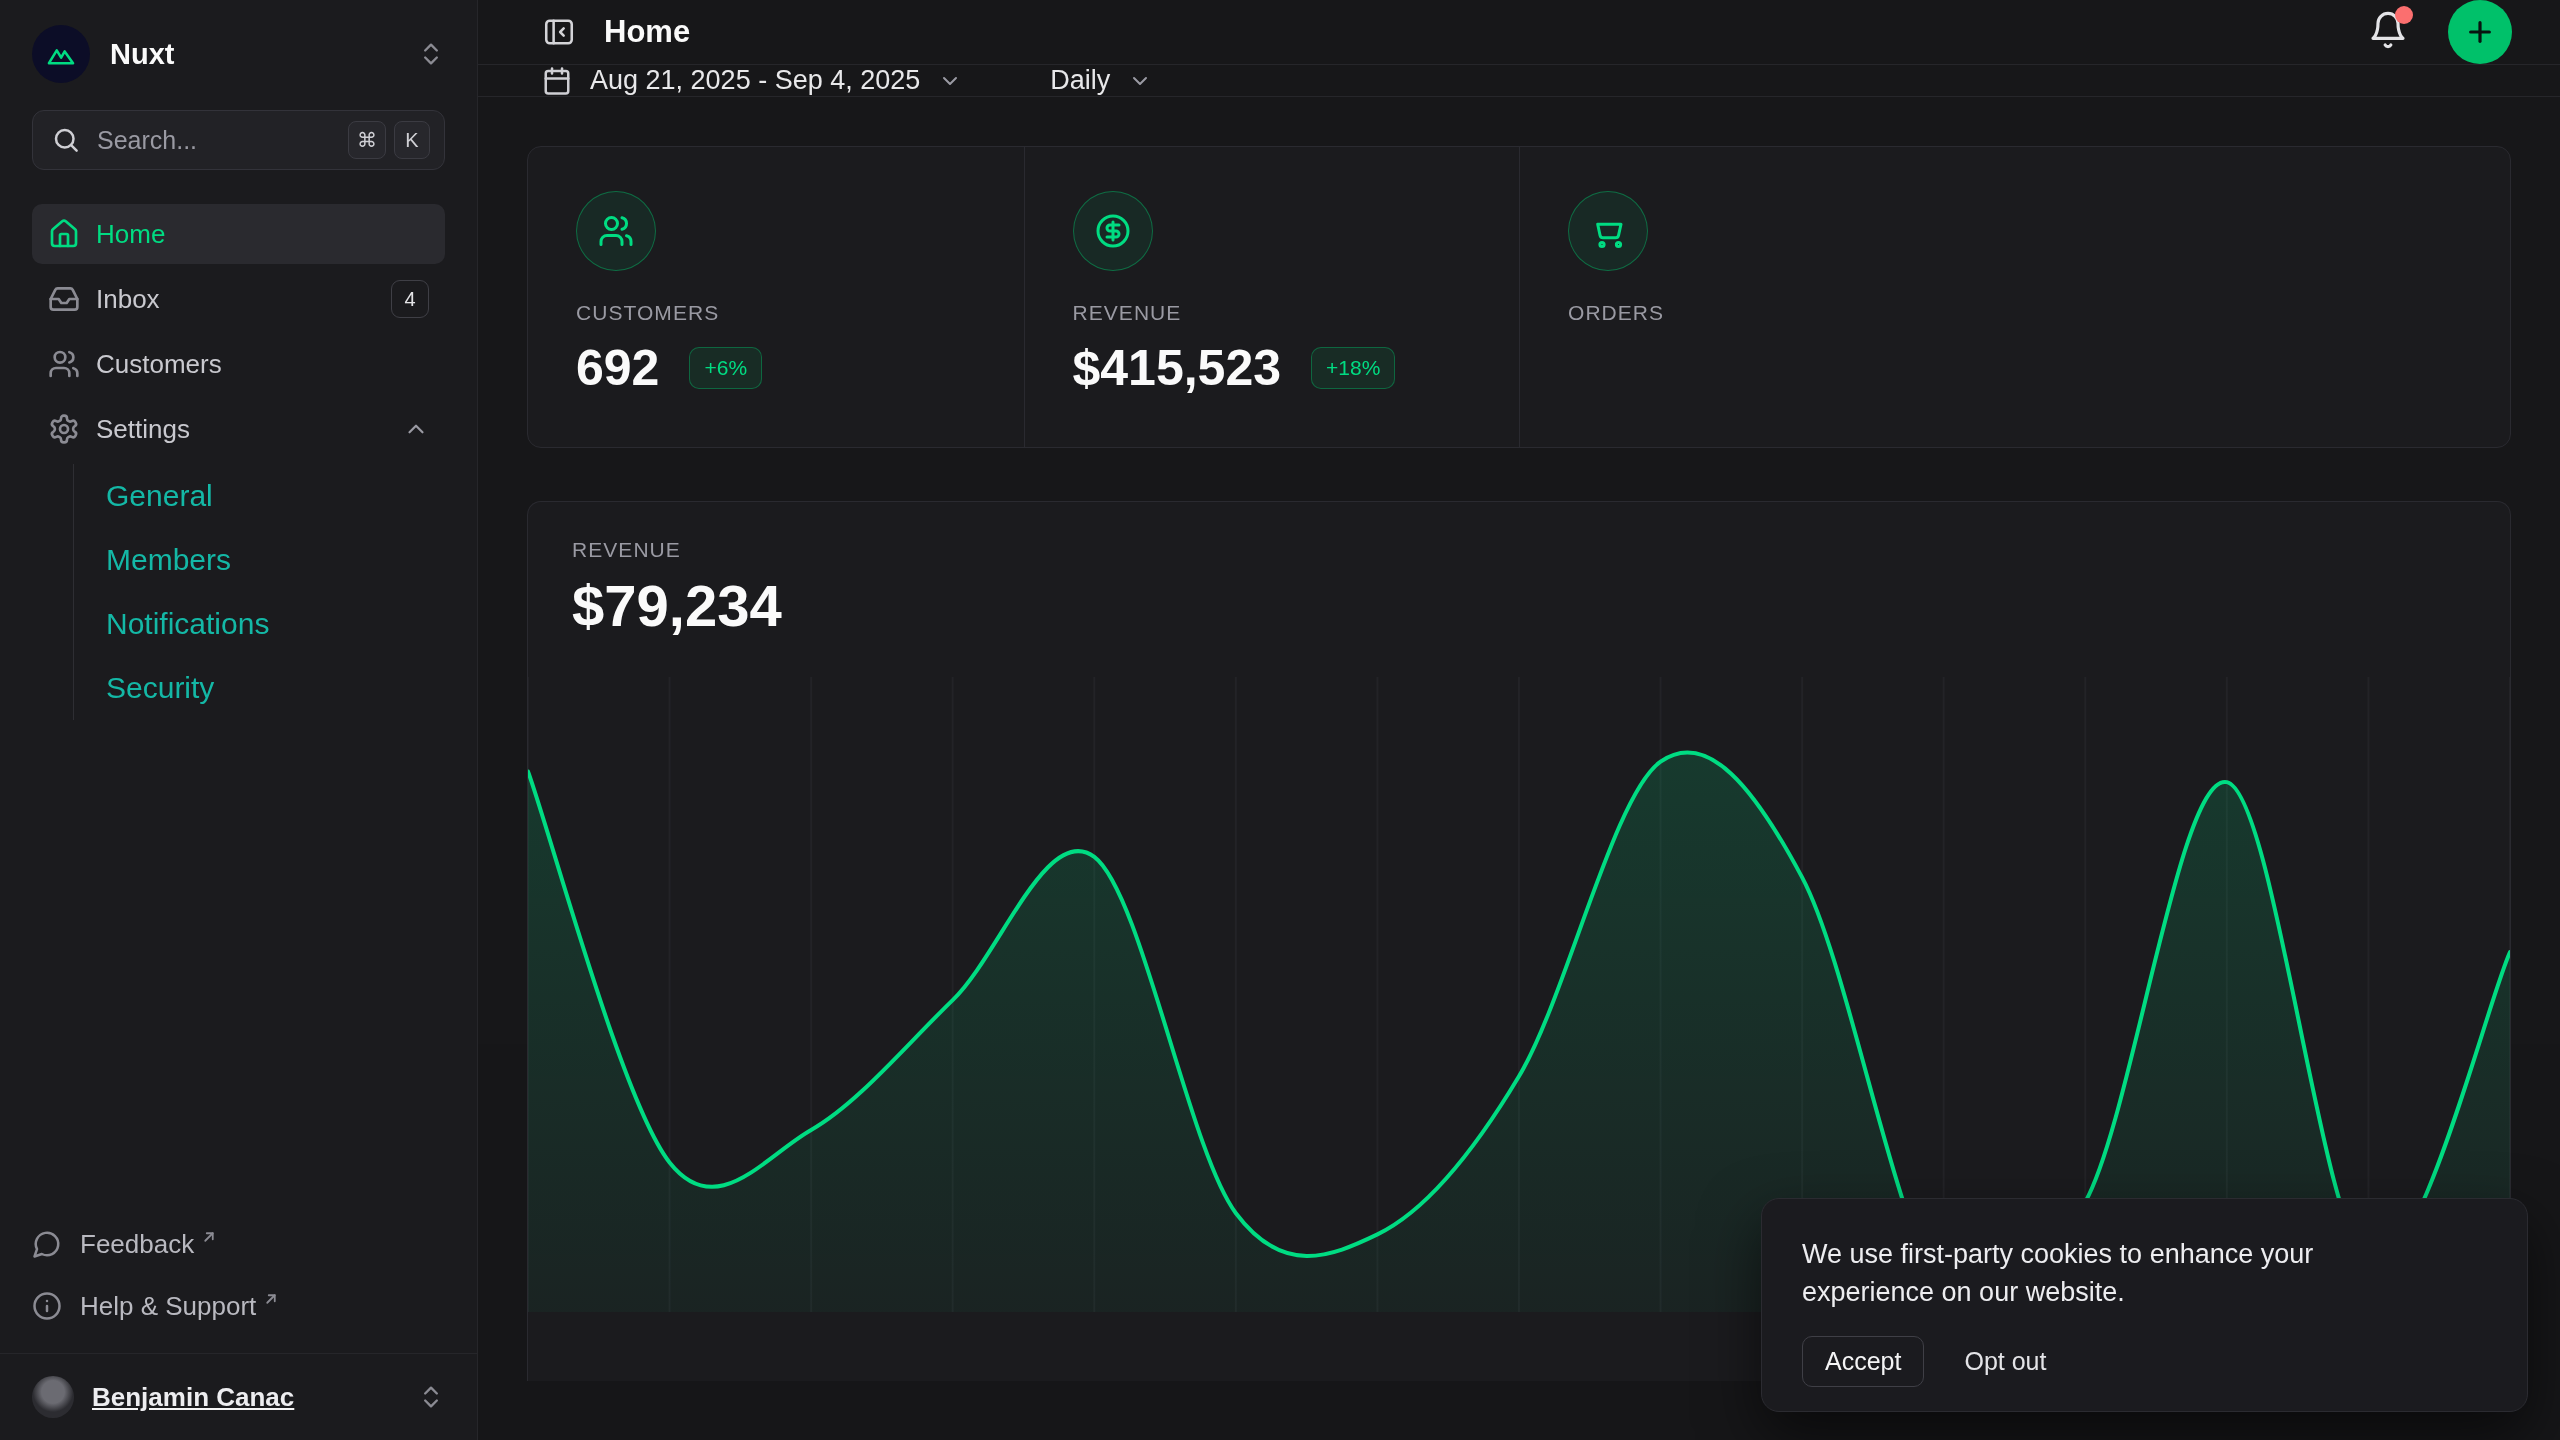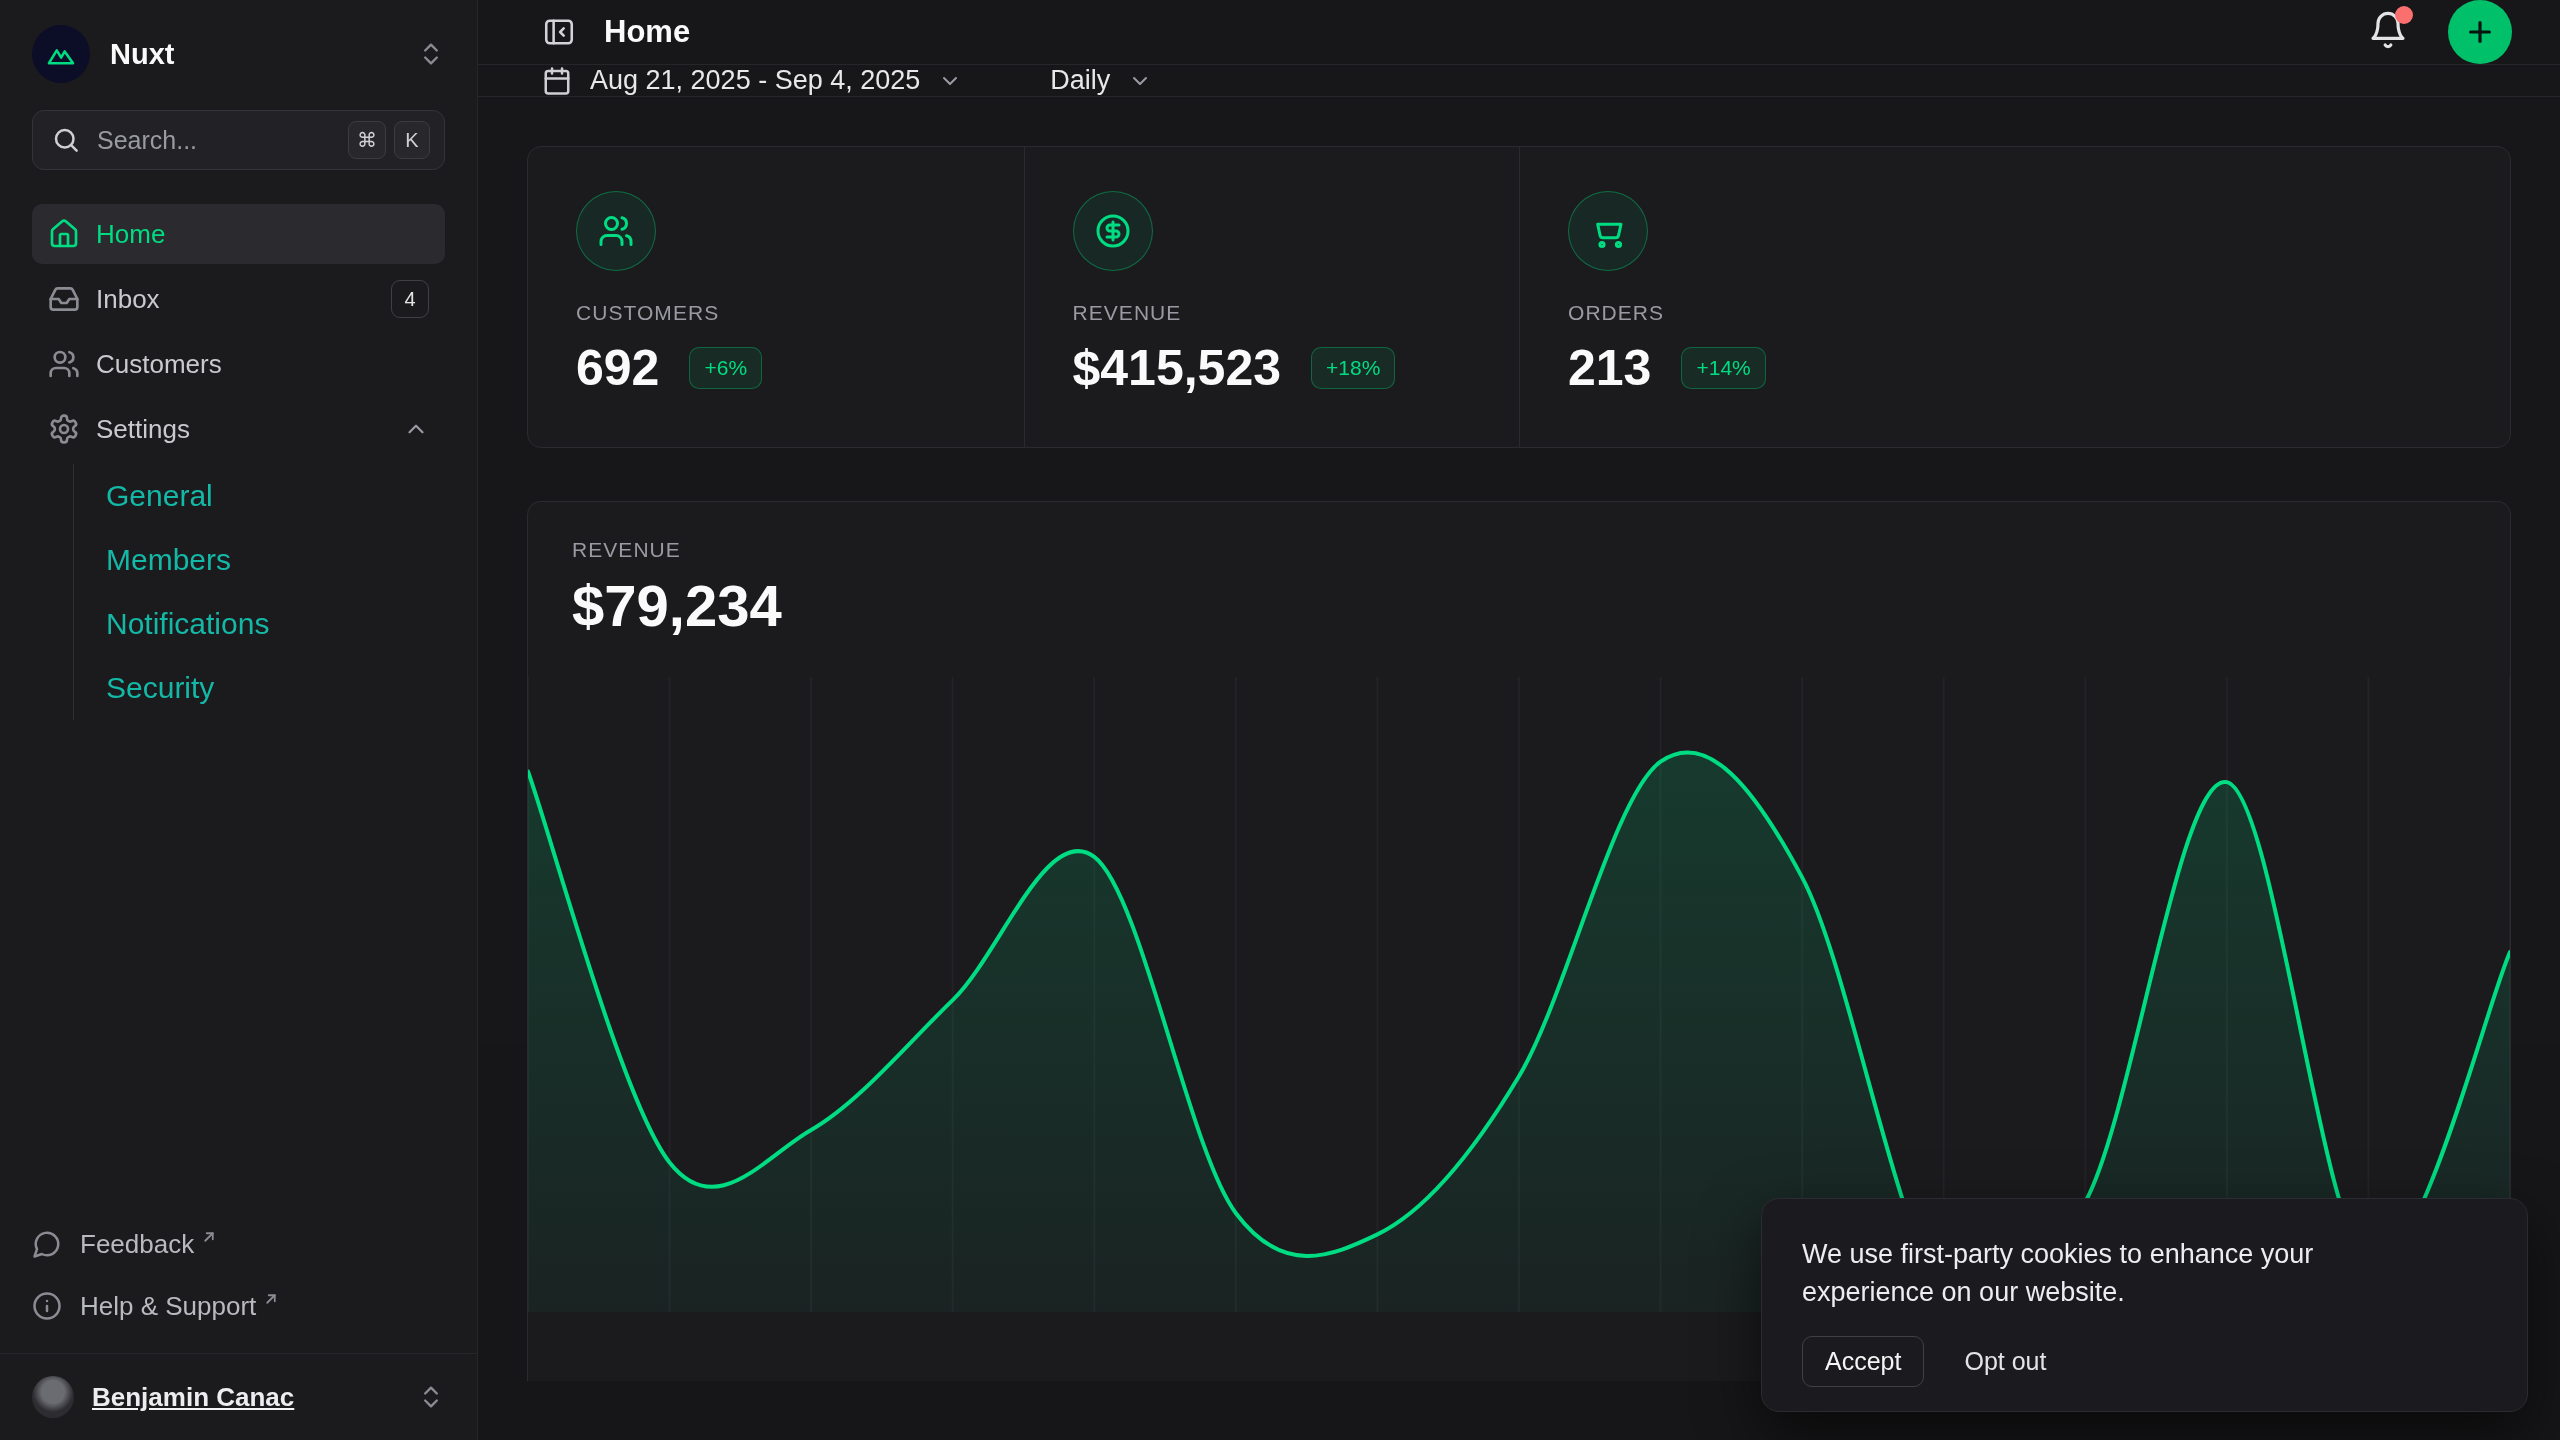--- a/index.html
+++ b/index.html
@@ -333,24 +333,20 @@
         </div>
         <div class="stat-cell">
           <span class="stat-ico">
             <svg width="36" height="36" viewBox="0 0 24 24" fill="none" stroke="currentColor" stroke-width="2" stroke-linecap="round" stroke-linejoin="round">
               <circle cx="8" cy="21" r="1.4"></circle>
                 <circle cx="19" cy="21" r="1.4"></circle>
               <path d="M5.12 7.5h15.55l-1.65 7.43a2 2 0 0 1-1.95 1.57H8.71a2 2 0 0 1-2-1.58L5.12 7.5z"></path>
             </svg>
           </span>
           <div class="stat-label">ORDERS</div>
-          <div class="stat-value-row">
-            <span class="stat-value">213</span>
-            <span class="delta-badge">+14%</span>
-          </div>
         </div>
       </section>
 
       <section class="revenue-card">
         <div class="rev-head">
           <div class="rev-label">REVENUE</div>
           <div class="rev-value">$79,234</div>
         </div>
         <div class="chart-wrap">
           <svg id="revenue-chart" width="1982" height="635" viewBox="0 0 1984 635" preserveAspectRatio="none">

